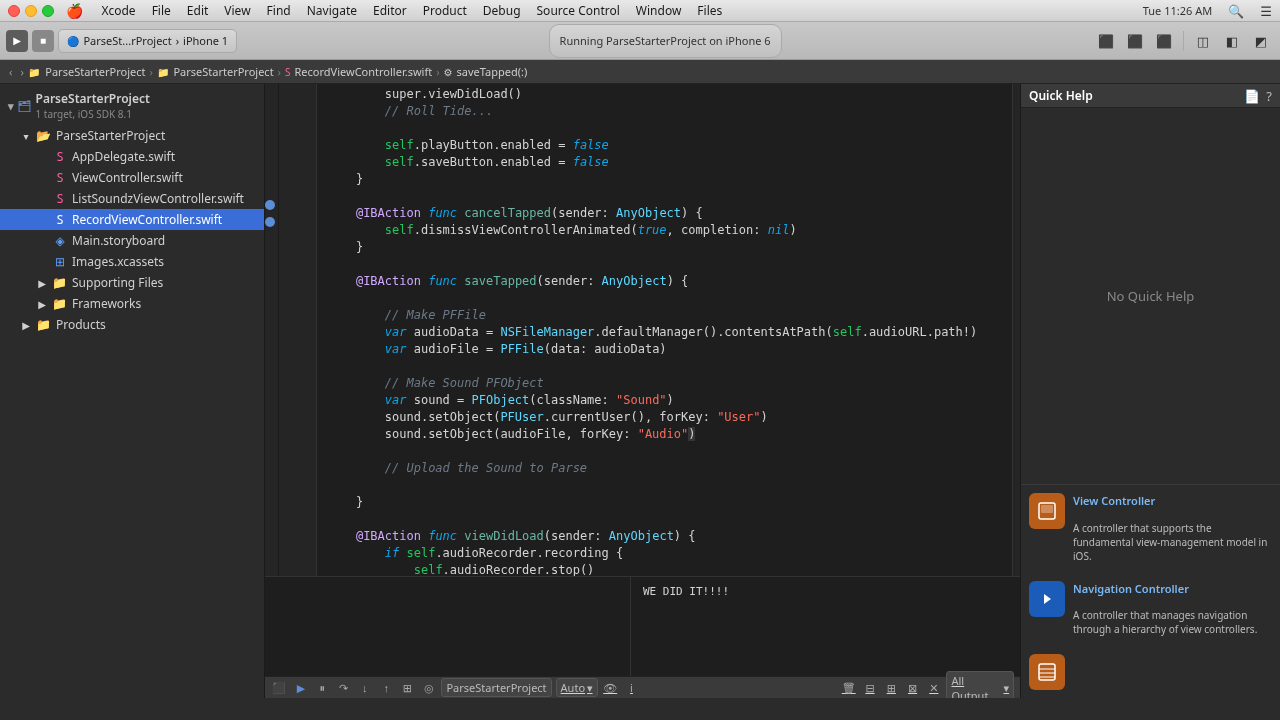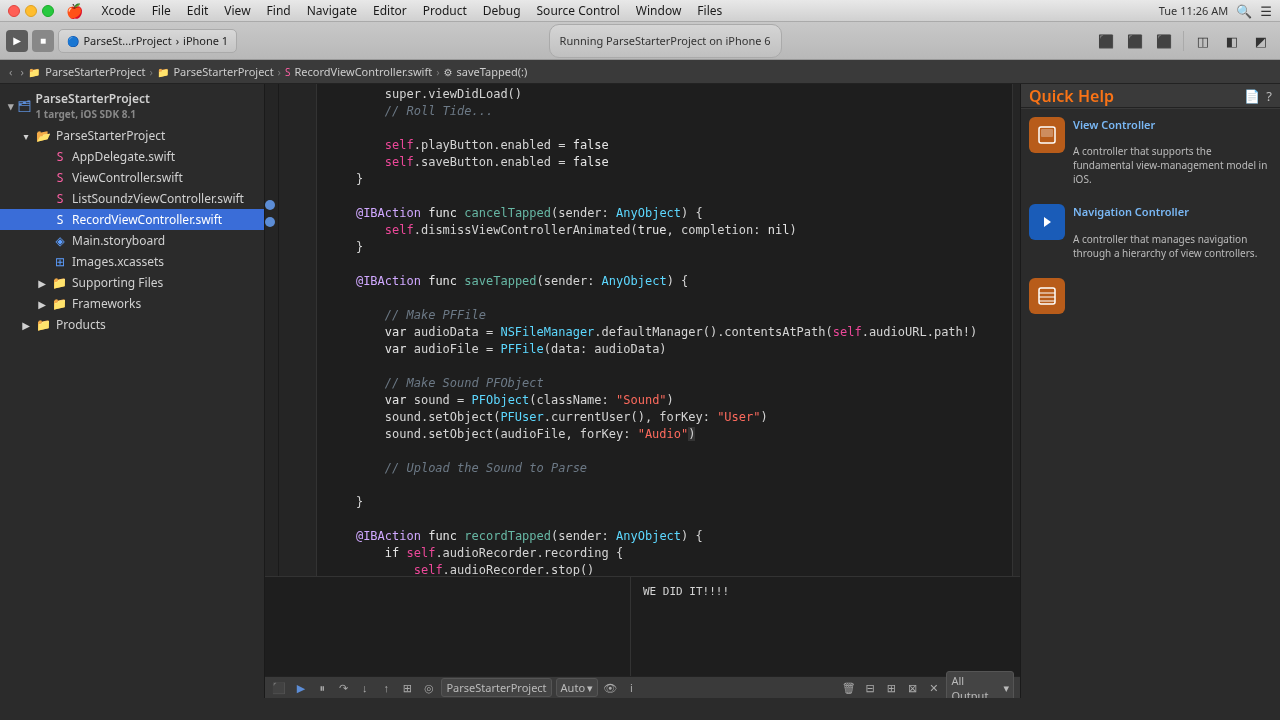--- a/index.html
+++ b/index.html
@@ -45,21 +45,21 @@
       gap: 5px;
       margin-right: 8px;
     }
     .tl { width: 12px; height: 12px; border-radius: 50%; }
     .tl-red { background: #ff5f56; border: 1px solid #e0443e; }
     .tl-yellow { background: #ffbd2e; border: 1px solid #dea123; }
     .tl-green { background: #27c93f; border: 1px solid #1aab29; }
     .titlebar-right {
       display: flex;
       align-items: center;
-      gap: 8px;
+      gap: 16px;
       font-size: 11px;
       color: #333;
       justify-content: flex-end;
     }
 
     
     .toolbar {
       height: 38px;
       background: linear-gradient(to bottom, #c8c8c8, #b8b8b8);
       border-bottom: 1px solid #999;
@@ -223,48 +223,48 @@
       position: relative;
     }
     .breakpoint-dot {
       width: 10px; height: 10px;
       border-radius: 50%;
       background: #5c8dd6;
       position: absolute;
     }
 
     
-    .kw { color: #e5e5e5; }
+    .kw { color: #0ea5e9; font-style: italic; }
     .type { color: #5dd8ff; }
     .str { color: #fc6a5d; }
     .comment { color: #6c7986; font-style: italic; }
     .func-name { color: #67b7a4; }
     .attr { color: #d0a8ff; }
-    .selfkw { color: #ec4899; }
+    .selfkw { color: #22c55e; }
     .plain { color: #d4d4d4; }
     .cursor-pos { background: rgba(255,255,255,0.1); display: inline; }
 
     
     .quick-help {
       width: 260px;
       min-width: 260px;
       background: #2b2b2b;
       border-left: 1px solid #1a1a1a;
       display: flex;
       flex-direction: column;
     }
     .qh-header {
       height: 24px;
       background: #3a3a3a;
       border-bottom: 1px solid #222;
       display: flex; align-items: center; justify-content: space-between;
       padding: 0 8px;
       font-size: 11px; color: #bbb;
     }
-    .qh-title { font-weight: 600; font-size: 16px; color: #f97316; }
+    .qh-title { font-weight: 600; font-size: 12px; color: #ffffff; }
     .qh-no-help {
       flex: 1;
       display: flex;
       align-items: center;
       justify-content: center;
       font-size: 13px;
       color: #888;
     }
     .qh-sep { height: 1px; background: #3a3a3a; margin: 0; }
     .qh-items { padding: 8px; display: flex; flex-direction: column; gap: 18px; }
@@ -295,21 +295,21 @@
       width: 18px; height: 18px;
       display: flex; align-items: center; justify-content: center;
       font-size: 11px; color: #aaa; cursor: pointer;
     }
     .bt-selector {
       font-size: 11px; color: #bbb;
       background: #444; border: 1px solid #555;
       border-radius: 3px; padding: 1px 4px;
       display: flex; align-items: center; gap: 2px;
     }
-    .bt-right { margin-left: auto; display: flex; align-items: center; gap: 4px; }
+    .bt-right { margin-left: auto; display: flex; align-items: center; gap: 4px; text-decoration: underline; }
 
     
     .debug-area {
       height: 100px;
       background: #1e1e1e;
       border-top: 1px solid #333;
       display: flex;
     }
     .debug-console-left {
       flex: 1;
@@ -407,21 +407,21 @@
 </div>
 
 <div class="main-layout">
 
   <div class="sidebar">
     <div class="sidebar-header">
       <span>▾</span>
       <span style="color:#5c8dd6;">🗂</span>
       <div>
         <div style="font-size:12px;color:#d0d0d0;">ParseStarterProject</div>
-        <div style="font-size:10px;color:#888;font-weight:700;">1 target, iOS SDK 8.1</div>
+        <div style="font-size:10px;color:#888;font-weight:400;">1 target, iOS SDK 8.1</div>
       </div>
     </div>
 
     <div class="tree-item indent1">
       <span class="tree-icon">▾</span>
       <span class="file-icon">📂</span>
       <span>ParseStarterProject</span>
     </div>
 
     <div class="tree-item indent2">
@@ -536,21 +536,21 @@
 
         </span><span class="comment">// Make Sound PFObject</span><span class="plain">
         </span><span class="kw">var</span><span class="plain"> sound = </span><span class="type">PFObject</span><span class="plain">(className: </span><span class="str">"Sound"</span><span class="plain">)
         sound.setObject(</span><span class="type">PFUser</span><span class="plain">.currentUser(), forKey: </span><span class="str">"User"</span><span class="plain">)
         sound.setObject(audioFile, forKey: </span><span class="str">"Audio"</span><span class="cursor-pos"><span class="plain">)</span></span><span class="plain">
 
         </span><span class="comment">// Upload the Sound to Parse</span><span class="plain">
 
     }
 
-    </span><span class="attr">@IBAction</span><span class="plain"> </span><span class="kw">func</span><span class="plain"> </span><span class="func-name">recordTapped</span><span class="plain">(sender: </span><span class="type">AnyObject</span><span class="plain">) {
+    </span><span class="attr">@IBAction</span><span class="plain"> </span><span class="kw">func</span><span class="plain"> </span><span class="func-name">viewDidLoad</span><span class="plain">(sender: </span><span class="type">AnyObject</span><span class="plain">) {
         </span><span class="kw">if</span><span class="plain"> </span><span class="selfkw">self</span><span class="plain">.audioRecorder.recording {
             </span><span class="selfkw">self</span><span class="plain">.audioRecorder.stop()
             </span>
       </div>
       <div class="gutter"></div>
     </div>
 
     <div class="debug-area">
       <div class="debug-console-left"></div>
       <div class="debug-console-right">
@@ -593,20 +593,23 @@
 
   <div class="quick-help">
     <div class="qh-header">
       <span class="qh-title">Quick Help</span>
       <div style="display:flex;gap:6px;">
         <span style="font-size:13px;">📄</span>
         <span style="font-size:13px;">?</span>
       </div>
     </div>
 
+    <div class="qh-no-help">
+      <span>No Quick Help</span>
+    </div>
 
     <div class="qh-sep"></div>
 
     <div class="qh-items">
       <div class="qh-item">
         <div class="qh-item-icon orange">
           <svg width="20" height="20" viewBox="0 0 20 20">
             <rect x="2" y="2" width="16" height="16" rx="2" fill="none" stroke="#fff" stroke-width="1.5"></rect>
             <rect x="4" y="4" width="12" height="8" rx="1" fill="#fff" opacity="0.3"></rect>
           </svg>

